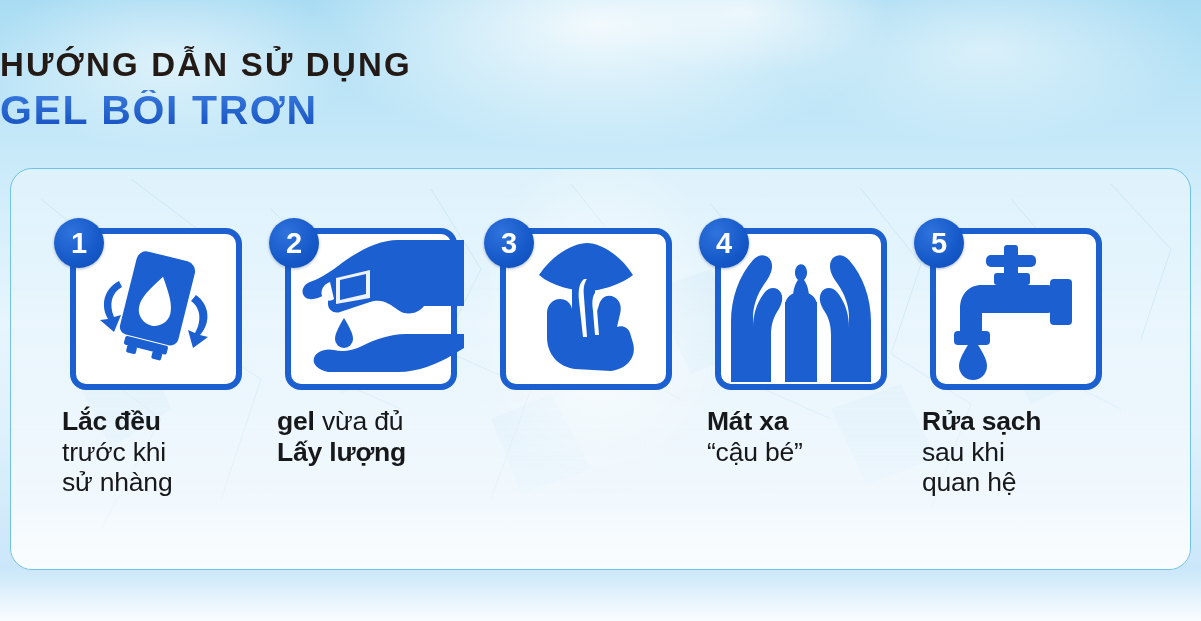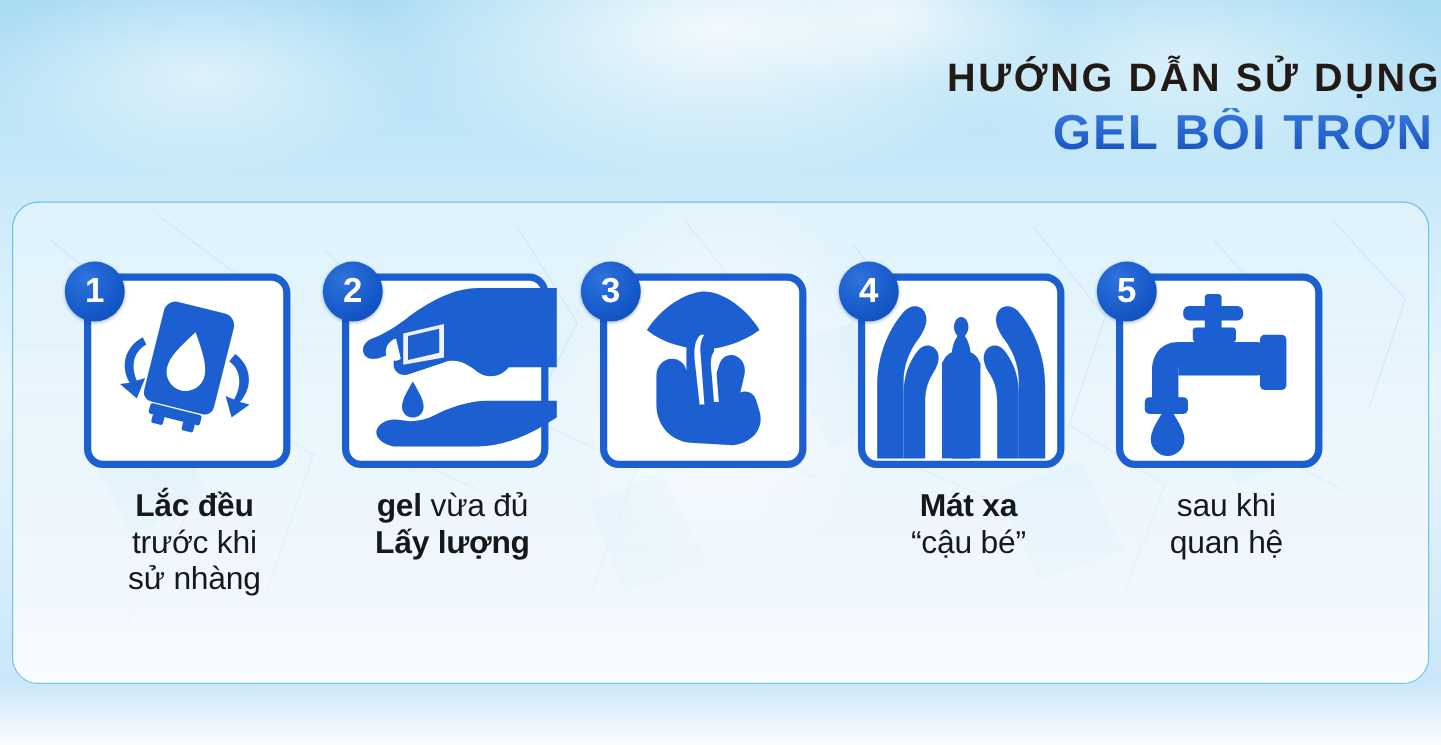--- a/index.html
+++ b/index.html
@@ -17,21 +17,21 @@
       radial-gradient(ellipse 200px 90px at 62% 2%, rgba(255,255,255,.6) 0%, rgba(255,255,255,0) 70%),
       linear-gradient(180deg,#a9dcf3 0%, #bde5f7 16%, #d4eefb 34%, #e7f5fd 52%, #ddf0fc 70%, #cfe9fa 86%, #c3e4f8 100%);
   }
   .poster::after{
     content:"";position:absolute;left:0;right:0;bottom:0;height:52px;
     background:linear-gradient(180deg, rgba(255,255,255,0) 0%, rgba(255,255,255,.55) 55%, rgba(255,255,255,.92) 100%);
     pointer-events:none;
   }
 
   
-  .heading{position:absolute;left:6px;right:0;top:48px;text-align:right;z-index:6;}
+  .heading{position:absolute;left:0;right:0;top:48px;text-align:left;z-index:6;}
   .title-main{
     font-size:33px;font-weight:bold;letter-spacing:2.2px;
     color:#231a16;line-height:1;margin:0;
   }
   .title-sub{
     font-size:41px;font-weight:bold;letter-spacing:1.6px;
     color:#1f62cf;line-height:1;margin:9px 6px 0 0;
     background:linear-gradient(180deg,#3a7ade 0%,#1450c0 100%);
     -webkit-background-clip:text;background-clip:text;color:transparent;
   }
@@ -71,21 +71,21 @@
   .card svg{display:block;overflow:visible;}
 
   .badge{
     position:absolute;left:-22px;top:-16px;width:50px;height:50px;border-radius:50%;
     background:radial-gradient(circle at 35% 30%, #2f73dd 0%, #1558c8 60%, #0e4cb5 100%);
     color:#fff;font-size:29px;font-weight:bold;line-height:50px;text-align:center;
     z-index:3;box-shadow:0 1px 3px rgba(10,50,110,.35);
   }
 
   .caption{
-    margin-top:16px;text-align:center;width:200px;
+    margin-top:16px;text-align:left;width:200px;
     font-size:26.5px;line-height:1.16;color:#17181a;letter-spacing:-.2px;
   }
   .caption .b{font-weight:bold;}
   .caption .n{font-weight:normal;}
   .cap-line{display:block;white-space:nowrap;}
 </style>
 </head>
 <body>
 
 <div class="poster">
@@ -253,19 +253,20 @@
 
             <path d="M36 44 C22 44 14 54 14 68 L14 92 h22 L36 68 C36 62 38 60 44 60 L44 44 z"></path>
 
             <rect x="8" y="90" width="36" height="14" rx="4"></rect>
 
             <path d="M27 110 C18 124 13 132 13 139 a14 14 0 0 0 28 0 C41 132 36 124 27 110 z" transform="translate(0,-14)"></path>
           </g>
         </svg>
       </div>
       <div class="caption">
+        <span class="cap-line b">Rửa sạch</span>
         <span class="cap-line n">sau khi</span>
         <span class="cap-line n">quan hệ</span>
       </div>
     </div>
 
   </div>
 </div>
 
 </body></html>

